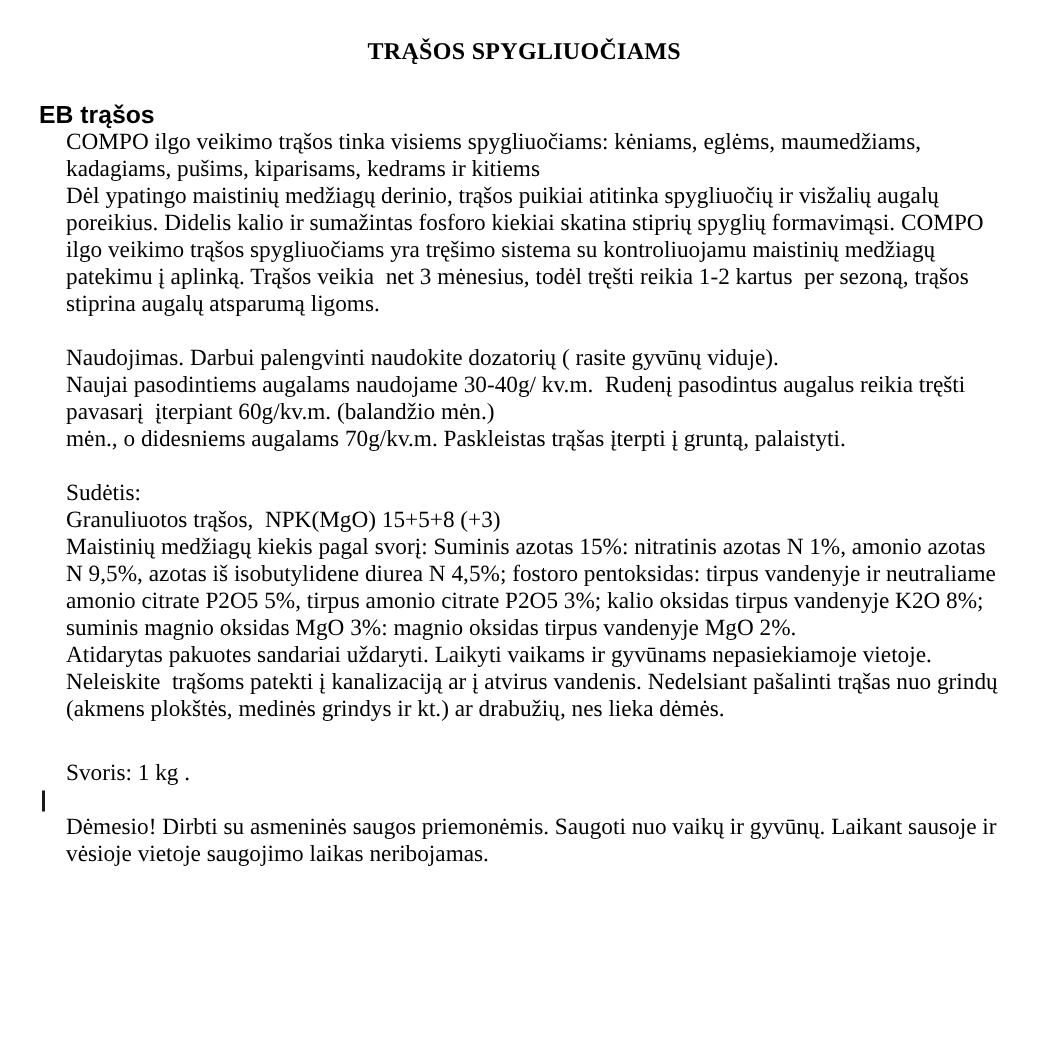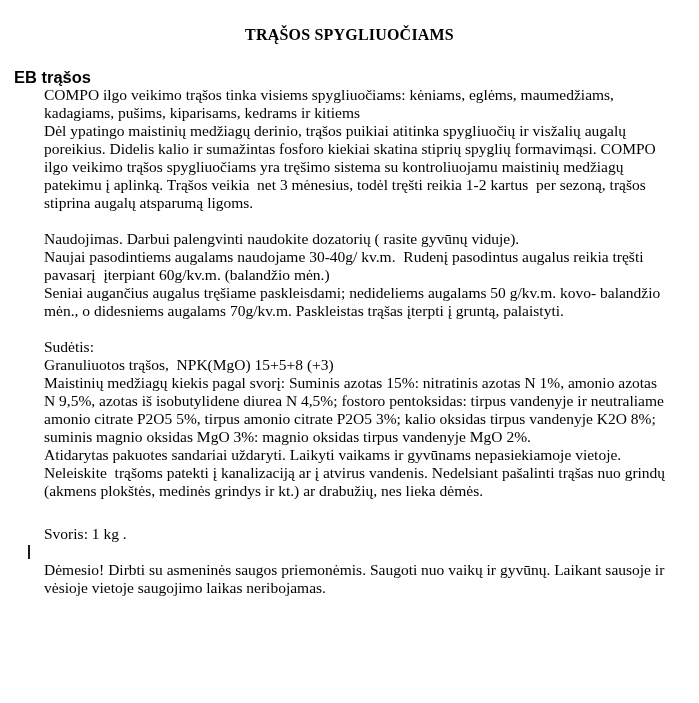--- a/index.html
+++ b/index.html
@@ -20,21 +20,21 @@
     text-align: center;
     font-weight: bold;
     font-size: 16px;
     letter-spacing: 0.2px;
     white-space: pre;
   }
   .h2 {
     margin-top: 24px;
     height: 18px;
     line-height: 18px;
-    padding-left: 14px;
+    padding-left: 26px;
     font-family: "Liberation Sans", "DejaVu Sans", sans-serif;
     font-weight: bold;
     font-size: 16.5px;
     white-space: pre;
   }
   .line {
     height: 18px;
     line-height: 18px;
     padding-left: 44px;
     white-space: pre;
@@ -67,21 +67,20 @@
   <div class="line">poreikius. Didelis kalio ir sumažintas fosforo kiekiai skatina stiprių spyglių formavimąsi. COMPO</div>
   <div class="line">ilgo veikimo trąšos spygliuočiams yra tręšimo sistema su kontroliuojamu maistinių medžiagų</div>
   <div class="line">patekimu į aplinką. Trąšos veikia  net 3 mėnesius, todėl tręšti reikia 1-2 kartus  per sezoną, trąšos</div>
   <div class="line">stiprina augalų atsparumą ligoms.</div>
 
   <div class="spacer-18"></div>
 
   <div class="line"><span class="bold">Naudojimas</span><span>. Darbui palengvinti naudokite dozatorių ( rasite gyvūnų viduje).</span></div>
   <div class="line">Naujai pasodintiems augalams naudojame 30-40g/ kv.m.  Rudenį pasodintus augalus reikia tręšti</div>
   <div class="line">pavasarį  įterpiant 60g/kv.m. (balandžio mėn.)</div>
-  <div class="line">Seniai augančius augalus tręšiame paskleisdami; nedideliems augalams 50 g/kv.m. kovo- balandžio</div>
   <div class="line">mėn., o didesniems augalams 70g/kv.m. Paskleistas trąšas įterpti į gruntą, palaistyti.</div>
 
   <div class="spacer-18"></div>
 
   <div class="line bold">Sudėtis:</div>
   <div class="line">Granuliuotos trąšos,  NPK(MgO) 15+5+8 (+3)</div>
   <div class="line">Maistinių medžiagų kiekis pagal svorį: Suminis azotas 15%: nitratinis azotas N 1%, amonio azotas</div>
   <div class="line">N 9,5%, azotas iš isobutylidene diurea N 4,5%; fostoro pentoksidas: tirpus vandenyje ir neutraliame</div>
   <div class="line">amonio citrate P2O5 5%, tirpus amonio citrate P2O5 3%; kalio oksidas tirpus vandenyje K2O 8%;</div>
   <div class="line">suminis magnio oksidas MgO 3%: magnio oksidas tirpus vandenyje MgO 2%.</div>

